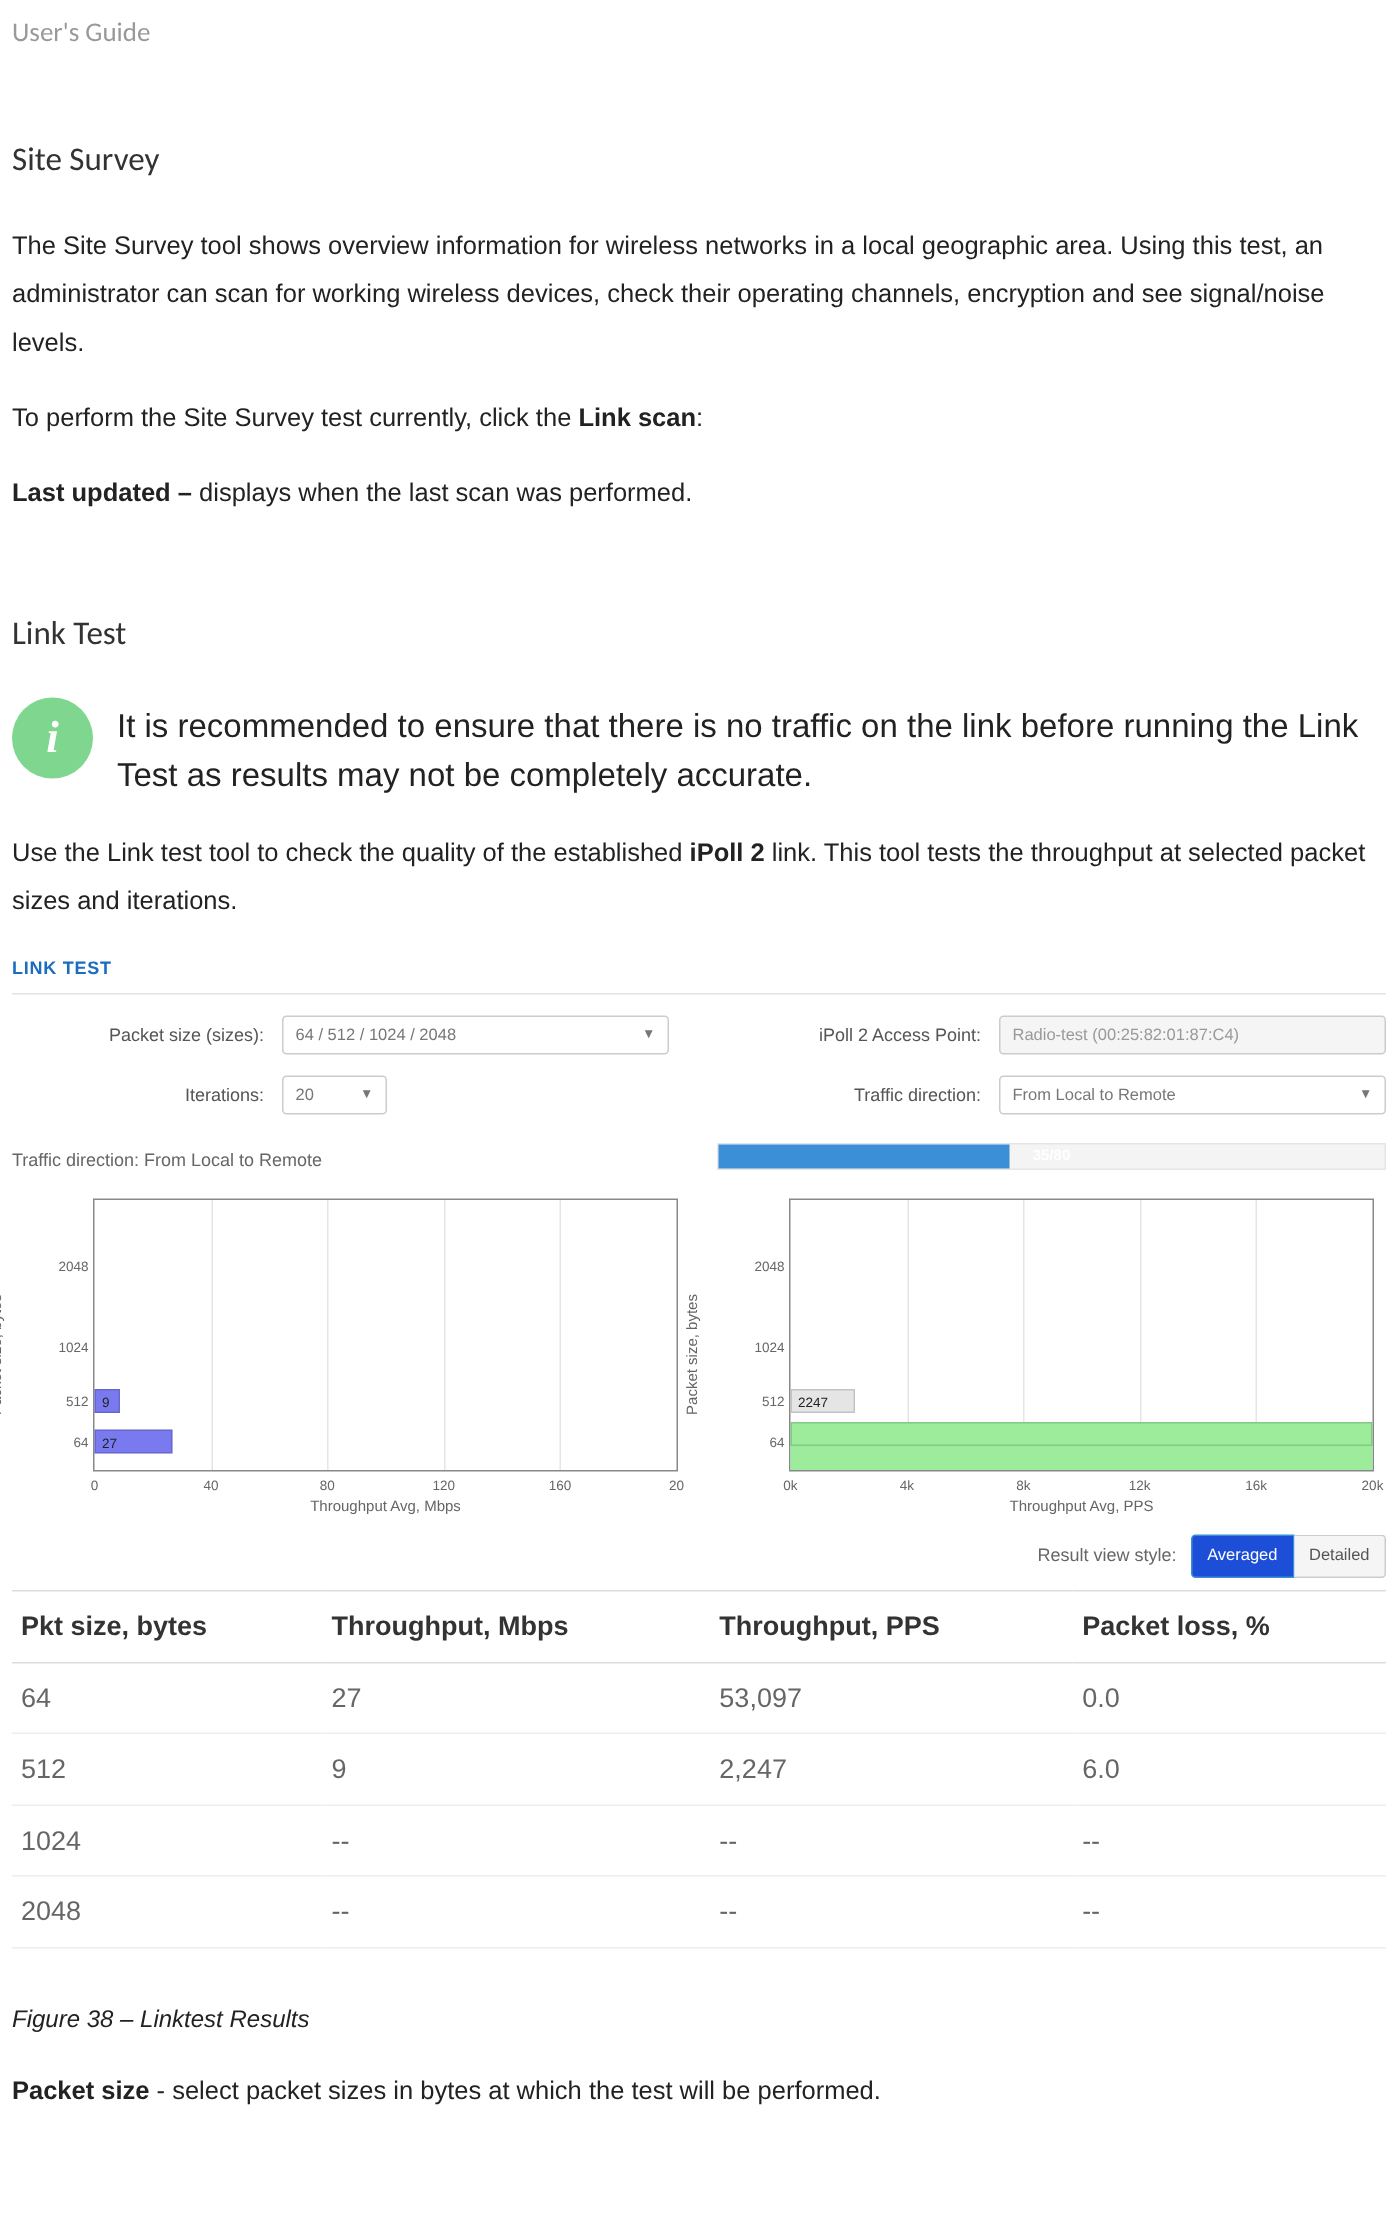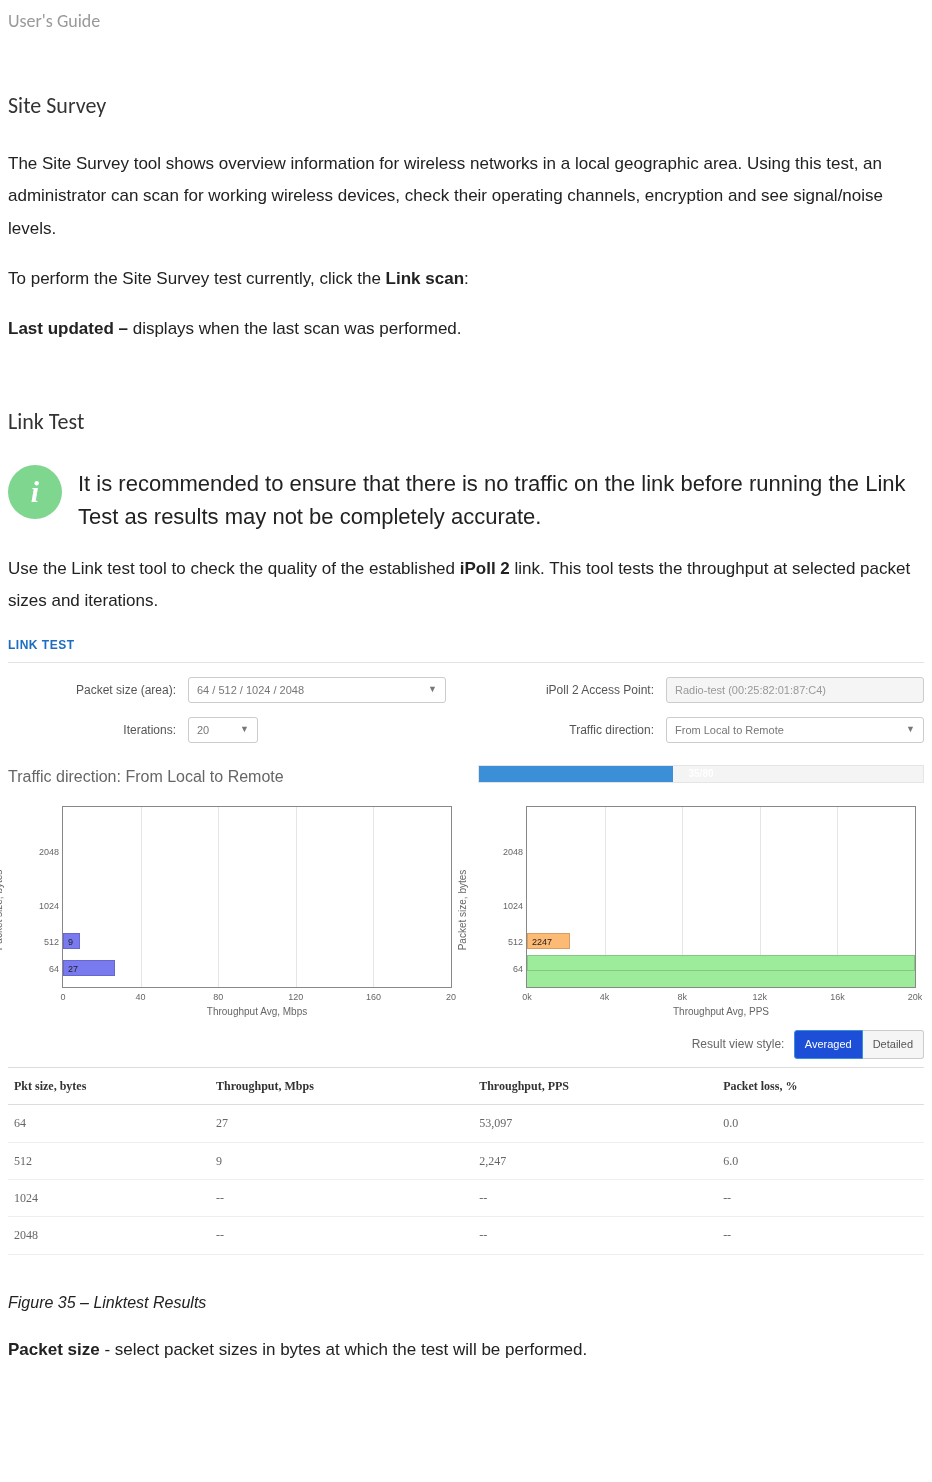--- a/index.html
+++ b/index.html
@@ -21,49 +21,49 @@
 .form-col { flex: 1; }
 .form-row { display: flex; align-items: center; margin-bottom: 14px; }
 .form-label { width: 180px; text-align: right; padding-right: 12px; color: #555; font-size: 12px; }
 .form-input { flex: 1; }
 .sel, .inp { height: 26px; border: 1px solid #ccc; border-radius: 3px; background: #fff; font-size: 11px; padding: 0 8px; color: #777; width: 100%; }
 .sel.small { width: 70px; flex: none; }
 .inp[disabled] { background: #f5f5f5; color: #999; }
 .btn { height: 30px; padding: 0 14px; border: 1px solid #ccc; border-radius: 3px; background: linear-gradient(#fcfcfc,#ececec); font-size: 12px; cursor: pointer; color: #555; }
 .caret { margin-left: 6px; font-size: 9px; }
 
-.traffic-line { font-size: 16px; color: #666; margin: 6px 0 2px 0; }
+.traffic-line { font-size: 12px; color: #666; margin: 6px 0 2px 0; }
 .progress-row { display: flex; align-items: center; }
 .progress-wrap { margin-left: auto; width: 446px; height: 18px; background: #f4f4f4; border: 1px solid #e5e5e5; position: relative; }
 .progress-bar { height: 100%; background: #3b8fd6; }
 .progress-label { position: absolute; top: 0; left: 0; right: 0; text-align: center; font-size: 10px; color: #fff; font-weight: bold; line-height: 16px; }
 
 .charts-row { display: flex; gap: 12px; margin-top: 8px; }
 .chart-box { flex: 1; height: 220px; position: relative; }
 .chart-frame { position: absolute; left: 54px; right: 8px; top: 6px; bottom: 32px; border: 1px solid #888; }
 .xlabel { position: absolute; left: 54px; right: 8px; bottom: 0; text-align: center; font-size: 10px; color: #666; }
 .ytick { position: absolute; right: 100%; padding-right: 4px; font-size: 9px; color: #666; transform: translateY(50%); }
 .xtick { position: absolute; top: 100%; padding-top: 3px; font-size: 9px; color: #666; transform: translateX(-50%); }
 .grid-v { position: absolute; top: 0; bottom: 0; width: 1px; background: #e5e5e5; }
 .hbar { position: absolute; left: 0; height: 16px; border: 1px solid rgba(0,0,0,0.15); }
 .hbar.blue { background: #7a7af0; }
-.hbar.green { background: #fdba74; }
+.hbar.green { background: #e5e5e5; }
 .hbar.green.full { background: #9cec9c; }
 .hbar-label { position: absolute; left: 4px; top: 0; font-size: 9px; color: #222; line-height: 16px; }
 .ylabel-text { position: absolute; left: -10px; top: 50%; transform: translate(-50%, -50%) rotate(-90deg); font-size: 10px; color: #666; white-space: nowrap; }
 .chart-container { position: relative; width: 100%; height: 100%; }
 
 .result-style { text-align: right; margin: 10px 0 8px 0; font-size: 12px; color: #666; }
 .toggle { display: inline-flex; vertical-align: middle; margin-left: 6px; }
 .toggle-btn { padding: 4px 10px; font-size: 11px; border: 1px solid #ccc; background: #f5f5f5; cursor: pointer; color: #555; }
 .toggle-btn.active { background: #1d4ed8; color: #fff; border-color: #3b8fd6; }
 .toggle-btn:first-child { border-radius: 3px 0 0 3px; }
 .toggle-btn:last-child { border-radius: 0 3px 3px 0; border-left: none; }
 
-table.results { width: 100%; border-collapse: collapse; font-size: 12px; font-family: Liberation Serif, serif; }
+table.results { width: 100%; border-collapse: collapse; font-size: 18px; }
 table.results th { text-align: left; font-weight: bold; color: #333; padding: 8px 6px; border-top: 1px solid #ddd; border-bottom: 1px solid #ddd; }
 table.results td { padding: 8px 6px; border-bottom: 1px solid #eee; color: #666; }
 
 .fig-caption { font-style: italic; margin-top: 34px; margin-bottom: 18px; font-size: 16px; }
 </style>
 </head>
 <body>
 
 <div class="header-guide">User's Guide</div>
 
@@ -90,21 +90,21 @@
 <p class="para">
   <span>Use the Link test tool to check the quality of the established </span><b>iPoll 2</b><span> link. This tool tests the throughput at selected packet sizes and iterations.</span>
 </p>
 
 <div class="panel">
   <div class="panel-title">LINK TEST</div>
 
   <div class="form-area">
     <div class="form-col">
       <div class="form-row">
-        <div class="form-label">Packet size (area):</div>
+        <div class="form-label">Packet size (sizes):</div>
         <div class="form-input">
             <div class="sel" style="display:flex;align-items:center;justify-content:space-between;">
               <span>64 / 512 / 1024 / 2048</span>
               <span class="caret">▼</span>
             </div>
           </div>
       </div>
       <div class="form-row">
         <div class="form-label">Iterations:</div>
         <div class="form-input">
@@ -244,17 +244,17 @@
       <tr>
         <td>2048</td>
         <td>--</td>
         <td>--</td>
         <td>--</td>
       </tr>
     </tbody>
   </table>
 </div>
 
-<p class="fig-caption">Figure 35 – Linktest Results</p>
+<p class="fig-caption">Figure 38 – Linktest Results</p>
 
 <p class="para">
   <b>Packet size</b><span> - select packet sizes in bytes at which the test will be performed.</span>
 </p>
 
 </body></html>

